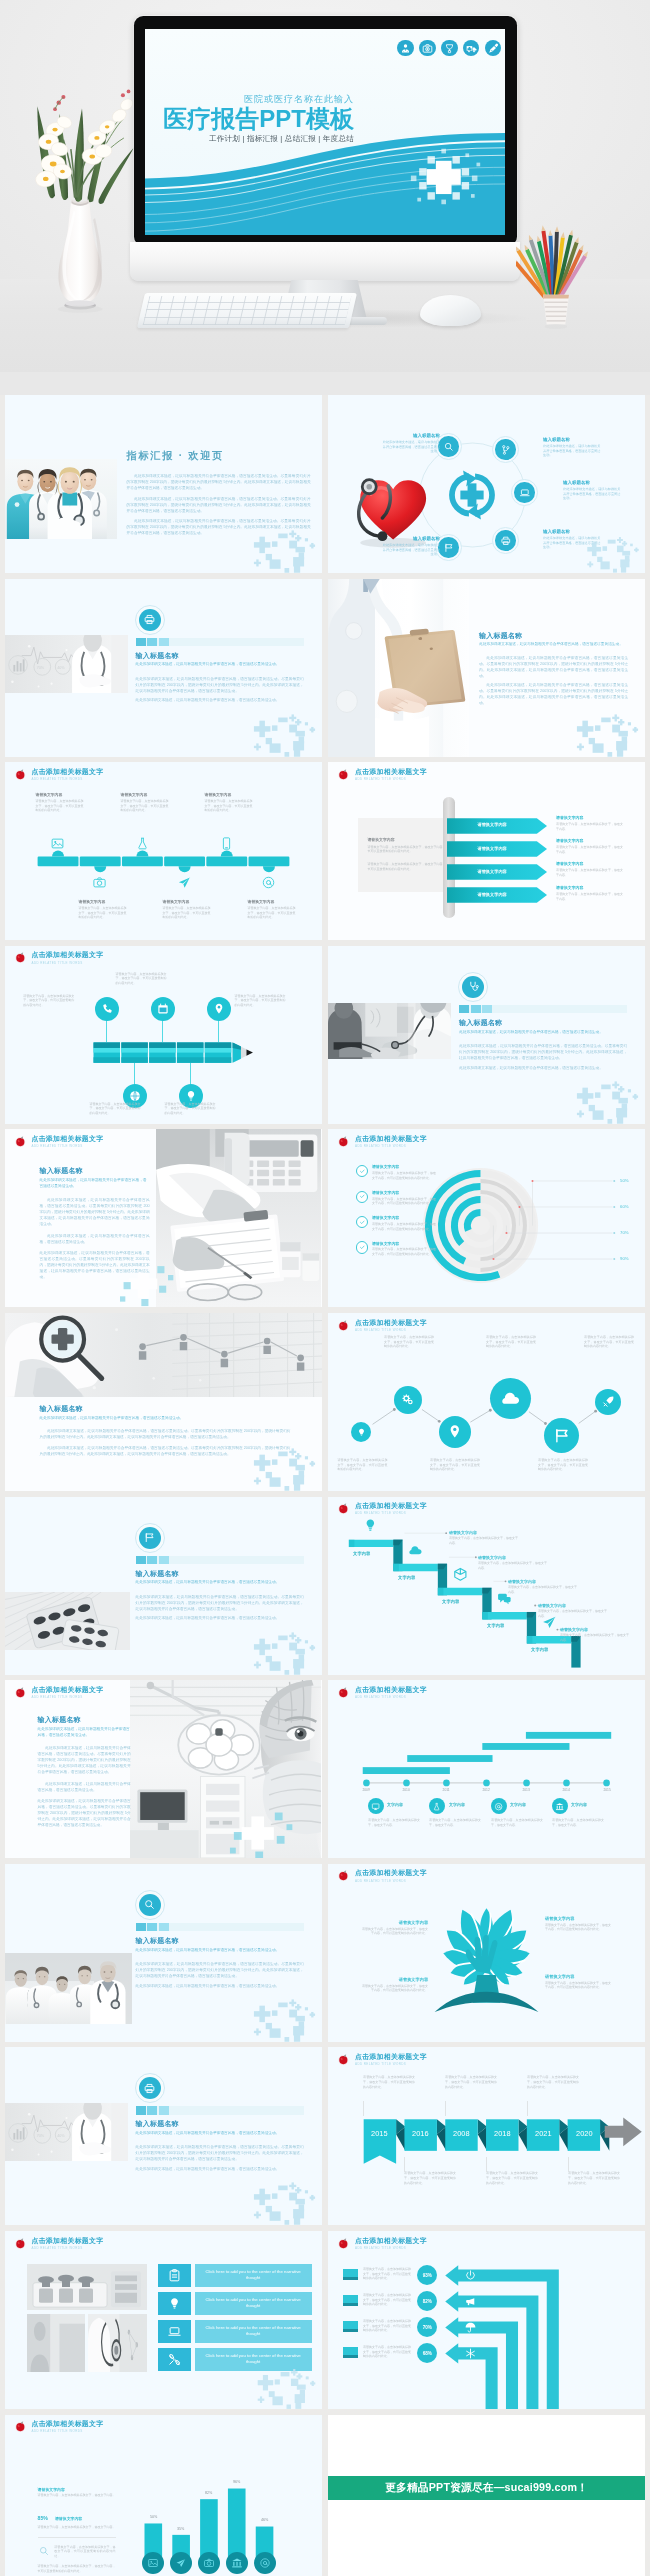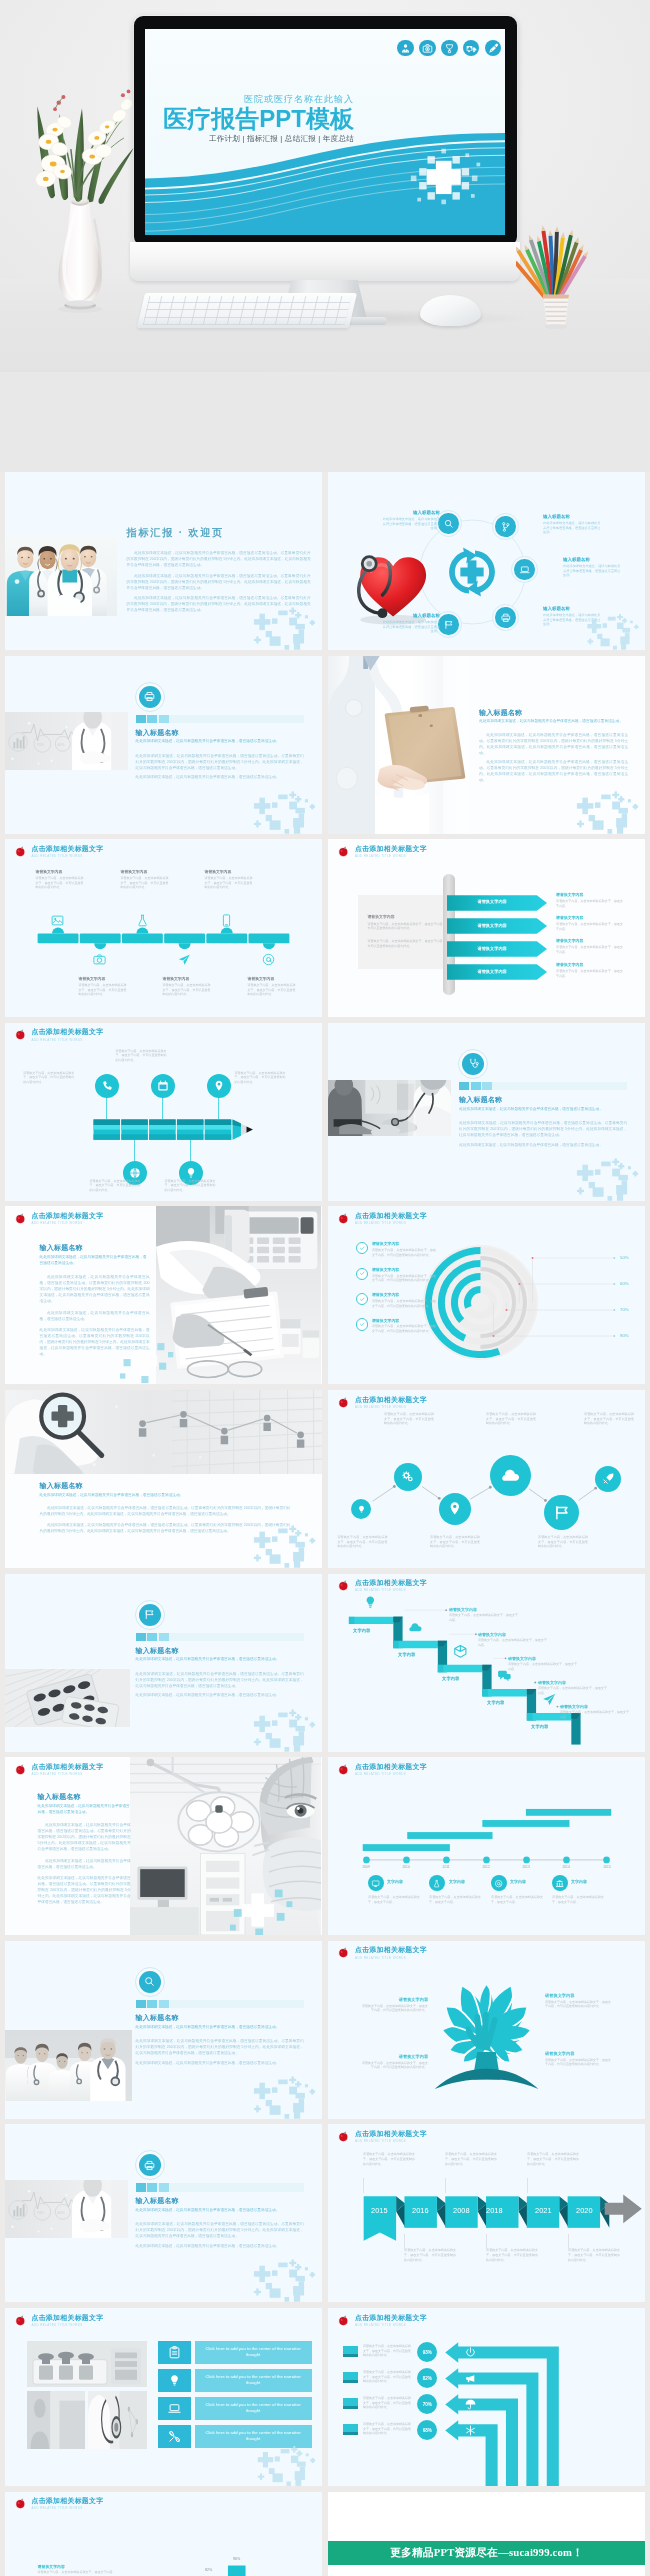--- a/index.html
+++ b/index.html
@@ -3,21 +3,21 @@
 <meta charset="utf-8">
 <title>医疗报告PPT模板</title>
 <style>
   html,body{margin:0;padding:0;}
   body{width:650px;background:#ecebe9;
        font-family:"Liberation Sans",sans-serif;-webkit-font-smoothing:antialiased;}
   .page{width:650px;position:relative;}
   svg{display:block;}
 
   
-  .hero{position:relative;width:650px;height:472px;overflow:hidden;background:#ececec;}
+  .hero{position:relative;width:650px;height:395px;overflow:hidden;background:#ececec;}
   .hero-bg{position:absolute;inset:0;
     background:radial-gradient(ellipse 427px 279px at 48% 22%, #f4f4f4 0%, #ededed 62%, #e8e8e8 100%);}
   .hero-floor{position:absolute;left:0;top:279px;width:650px;height:93px;
     background:linear-gradient(180deg,#eaeaea 0%,#e6e6e6 40%,#e3e3e3 100%);}
   .hero-shadow{position:absolute;left:130px;top:309px;width:399px;height:18.6px;border-radius:50%;
     background:radial-gradient(ellipse at center, rgba(130,130,130,.20) 0%, rgba(160,160,160,0) 72%);}
 
   .mon-bezel{position:absolute;left:134px;top:16px;width:383px;height:230px;
     background:#0c0d0e;border-radius:9.3px;
     box-shadow:0 2.8px 7.4px rgba(0,0,0,.20), 0 0 0 1.1px rgba(255,255,255,.7);}
@@ -87,22 +87,22 @@
   .hdbar i:nth-child(1){left:0;background:#59c5df;}
   .hdbar i:nth-child(2){left:11.6px;background:#7ad4ea;}
   .hdbar i:nth-child(3){left:23px;background:#9ee0f1;}
 
   .circ{border-radius:50%;background:#2ab6d4;display:flex;align-items:center;justify-content:center;}
   .ringc{border-radius:50%;border:0.9px solid #cae8f3;display:flex;align-items:center;justify-content:center;
          background:#f6fbfd;}
   .crossdeco{position:absolute;right:2.8px;bottom:0px;}
   .photo{position:absolute;overflow:hidden;background:#dadddf;}
 
-  .foot-a{position:absolute;left:0;top:49px;width:317px;height:24px;background:#17a97f;
-    display:flex;align-items:center;justify-content:center;font-family:Liberation Serif, serif;}
+  .foot-a{position:absolute;left:0;top:61px;width:317px;height:24px;background:#17a97f;
+    display:flex;align-items:center;justify-content:center;}
   .foot-b{position:absolute;left:0;top:73px;width:317px;height:22px;background:#8cc63f;
     display:flex;align-items:center;justify-content:center;}
   .foot-a span,.foot-b span{color:#fff;font-weight:bold;font-size:10.7px;letter-spacing:0.2px;}
 </style>
 </head>
 <body>
 
 <div class="page">
 
 <div class="hero">
@@ -2230,21 +2230,21 @@
             <rect x="82" y="78" width="35" height="34" fill="#1fc6d6"></rect>
             <rect x="126" y="78" width="35" height="34" fill="#1fc6d6"></rect>
             <rect x="170" y="78" width="35" height="34" fill="#1fc6d6"></rect>
             <rect x="214" y="78" width="35" height="34" fill="#1fc6d6"></rect>
             <rect x="258" y="78" width="35" height="34" fill="#1fc6d6"></rect>
             <path d="M298 85 h20 v-9 l20 15.5 -20 15.5 v-9 h-20z" fill="#8c8f92"></path>
           </svg>
   <div style="position:absolute;left:35px;top:82px;width:32.5px;text-align:center;font-size:7.4px;color:#fff;">2015</div>
           <div style="position:absolute;left:76px;top:82px;width:32.5px;text-align:center;font-size:7.4px;color:#fff;">2016</div>
           <div style="position:absolute;left:117px;top:82px;width:32.5px;text-align:center;font-size:7.4px;color:#fff;">2008</div>
-          <div style="position:absolute;left:158px;top:82px;width:32.5px;font-size:7.4px;color:#fff;">2018</div>
+          <div style="position:absolute;left:158px;top:82px;width:32.5px;text-align:center;font-size:7.4px;color:#fff;">2018</div>
           <div style="position:absolute;left:199px;top:82px;width:32.5px;text-align:center;font-size:7.4px;color:#fff;">2021</div>
           <div style="position:absolute;left:240px;top:82px;width:32.5px;text-align:center;font-size:7.4px;color:#fff;">2020</div>
   <div class="p-gray" style="position:absolute;left:35px;top:28px;width:52px;">请替换文字内容，点击添加相关标题文字，修改文字内容，也可以直接复制你的内容到此处。</div>
       <div style="position:absolute;left:35px;top:54px;width:0.9px;height:15px;background:#dfe3e5;"></div>
           <div class="p-gray" style="position:absolute;left:76px;top:124px;width:52px;">请替换文字内容，点击添加相关标题文字，修改文字内容，也可以直接复制你的内容到此处。</div>
       <div style="position:absolute;left:76px;top:110px;width:0.9px;height:15px;background:#dfe3e5;"></div>
           <div class="p-gray" style="position:absolute;left:117px;top:28px;width:52px;">请替换文字内容，点击添加相关标题文字，修改文字内容，也可以直接复制你的内容到此处。</div>
       <div style="position:absolute;left:117px;top:54px;width:0.9px;height:15px;background:#dfe3e5;"></div>
           <div class="p-gray" style="position:absolute;left:158px;top:124px;width:52px;">请替换文字内容，点击添加相关标题文字，修改文字内容，也可以直接复制你的内容到此处。</div>
       <div style="position:absolute;left:158px;top:110px;width:0.9px;height:15px;background:#dfe3e5;"></div>

